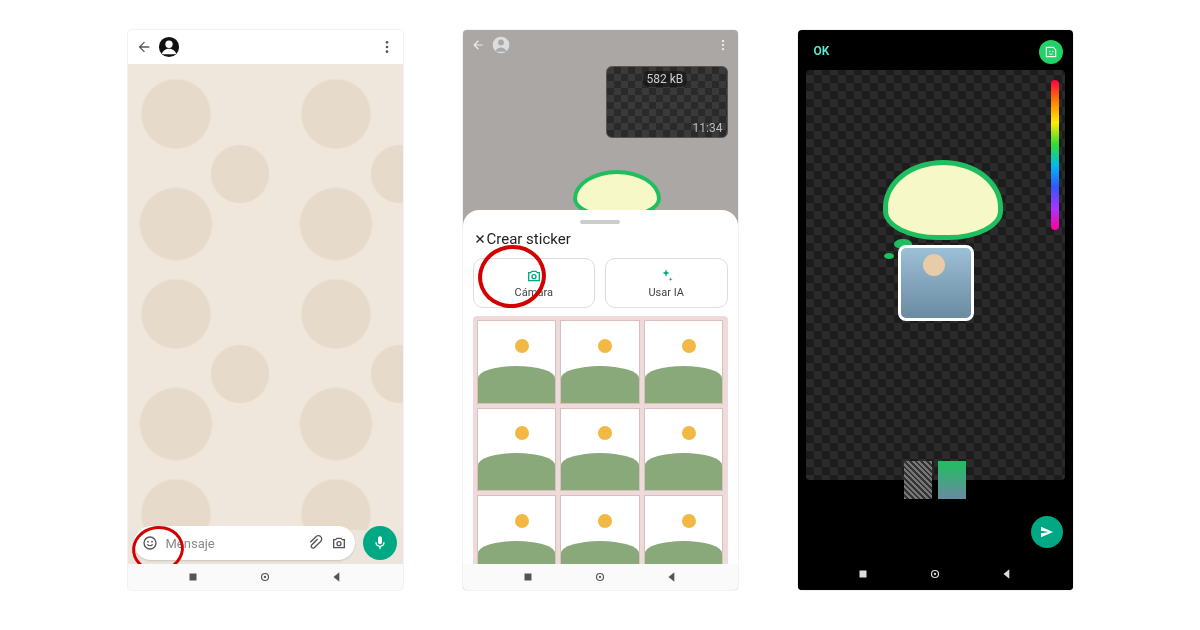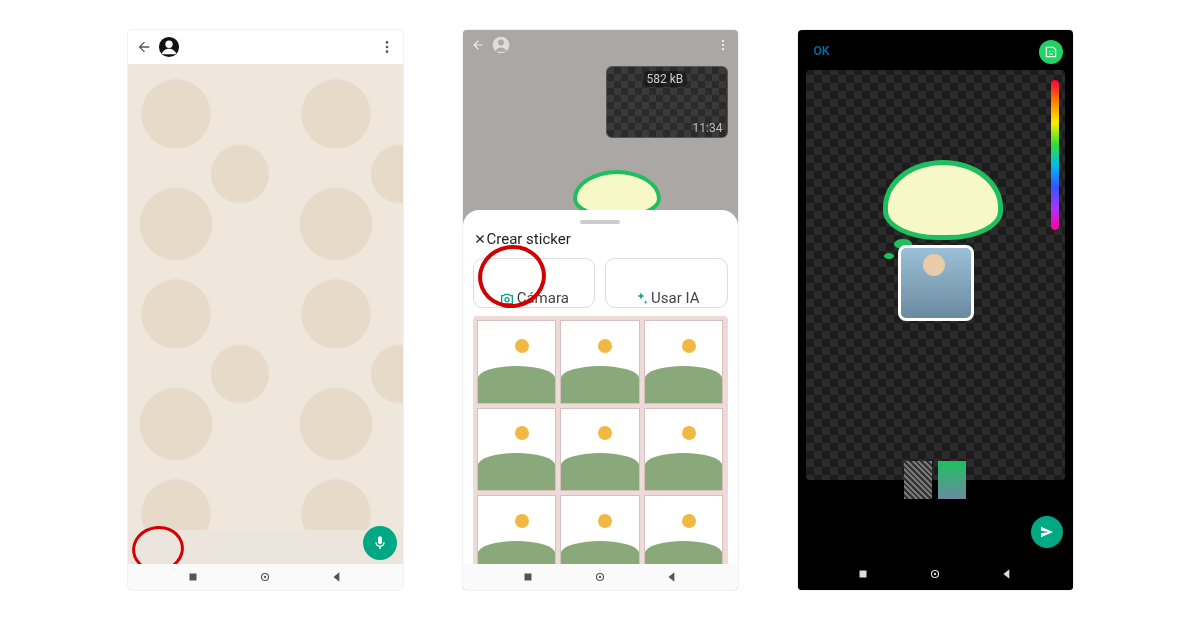--- a/index.html
+++ b/index.html
@@ -22,30 +22,30 @@
   
   .p2{background:#e6e1da}
   .p2 .dim{position:absolute;inset:0;background:rgba(120,120,120,.55)}
   .p2 .topbar2{position:absolute;top:0;left:0;right:0;height:30px;display:flex;align-items:center;padding:0 8px;gap:6px}
   .p2 .chatimg{position:absolute;top:36px;right:10px;width:120px;height:70px;background:repeating-conic-gradient(#2a2a2a 0 25%,#3a3a3a 0 50%) 0/14px 14px;border-radius:6px;border:1px solid #555}
   .p2 .cloud1{position:absolute;top:140px;left:110px;width:80px;height:40px;background:#f6f8c8;border:4px solid #1fbf5f;border-radius:50% 50% 45% 45%/60% 60% 40% 40%}
   .p2 .sheet{position:absolute;left:0;right:0;bottom:26px;top:180px;background:#fff;border-radius:16px 16px 0 0;padding:10px;box-sizing:border-box}
   .p2 .handle{width:40px;height:4px;background:#ccc;border-radius:3px;margin:0 auto 6px}
   .p2 .sheet-head{display:flex;align-items:center;font-size:15px;color:#222;margin-bottom:10px}
   .p2 .twobtn{display:flex;gap:10px;margin-bottom:8px}
-  .p2 .sbtn{flex:1;border:1px solid #ddd;border-radius:10px;height:48px;display:flex;flex-direction:row;align-items:flex-end;justify-content:center;gap:2px;font-size:15px;color:#444}
+  .p2 .sbtn{flex:1;border:1px solid #ddd;border-radius:10px;height:48px;display:flex;flex-direction:column;align-items:center;justify-content:center;gap:2px;font-size:11px;color:#444}
   .p2 .ann2{position:absolute;left:15px;top:35px;width:60px;height:55px;border:4px solid #d30000;border-radius:50%;transform:rotate(-10deg);z-index:5}
   .p2 .grid{display:grid;grid-template-columns:repeat(3,1fr);gap:4px;background:#efdada;padding:4px;border-radius:4px}
   .p2 .thumb{aspect-ratio:1/1.05;background:#fff;border:1px solid #d8c0c0;position:relative;overflow:hidden}
   .p2 .thumb::before{content:"";position:absolute;left:0;right:0;bottom:0;height:45%;background:#8aa97a;border-radius:60% 60% 0 0/40% 40% 0 0}
   .p2 .thumb::after{content:"";position:absolute;top:22%;left:48%;width:14px;height:14px;background:#f2b844;border-radius:50%}
   
   .p3{background:#000}
   .p3 .checker{position:absolute;inset:40px 8px 110px 8px;background:repeating-conic-gradient(#1c1c1c 0 25%,#2b2b2b 0 50%) 0/16px 16px;border-radius:4px}
-  .p3 .ok{position:absolute;top:14px;left:16px;color:#0369a1;font-size:12px;font-weight:600}
+  .p3 .ok{position:absolute;top:14px;left:16px;color:#5eead4;font-size:12px;font-weight:600}
   .p3 .stickbtn{position:absolute;top:10px;right:10px;width:24px;height:24px;border-radius:50%;background:#21d366;display:flex;align-items:center;justify-content:center}
   .p3 .rainbow{position:absolute;top:50px;right:14px;width:8px;height:150px;border-radius:4px;background:linear-gradient(#ff0040,#ff8000,#ffee00,#33dd33,#00bbee,#3355ff,#aa33ff,#ff0099)}
   .p3 .cloud2{position:absolute;top:130px;left:85px;width:110px;height:70px;background:#f6f8c8;border:5px solid #1fbf5f;border-radius:55% 55% 50% 50%/65% 65% 40% 40%}
   .p3 .cloud2::before,.p3 .cloud2::after{content:"";position:absolute;background:#1fbf5f;border-radius:50%}
   .p3 .cloud2::before{width:18px;height:10px;left:6px;bottom:-14px}
   .p3 .cloud2::after{width:10px;height:6px;left:-4px;bottom:-24px}
   .p3 .person{position:absolute;top:215px;left:100px;width:70px;height:70px;background:linear-gradient(#9cc0d6,#6a8aa0);border:3px solid #fff;border-radius:8px}
   .p3 .person::after{content:"";position:absolute;top:6px;left:22px;width:22px;height:22px;background:#e8cba7;border-radius:50%}
   .p3 .tray{position:absolute;bottom:80px;left:0;right:0;height:60px;display:flex;align-items:center;justify-content:center;gap:6px}
   .p3 .tray .mini{width:28px;height:38px;background:#333}
@@ -74,20 +74,36 @@
         </svg>
       <div style="flex:1"></div>
       <svg class="ico" viewBox="0 0 24 24">
           <circle cx="12" cy="5" r="2"></circle>
           <circle cx="12" cy="12" r="2"></circle>
           <circle cx="12" cy="19" r="2"></circle>
         </svg>
     </div>
     <div class="wall"></div>
 
+    <div class="inputbar">
+      <svg class="ico" viewBox="0 0 24 24">
+          <circle cx="12" cy="12" r="9" fill="none" stroke="#555" stroke-width="2"></circle>
+          <circle cx="9" cy="10" r="1.3"></circle>
+          <circle cx="15" cy="10" r="1.3"></circle>
+          <path d="M8 14c1 1.5 2.5 2 4 2s3-.5 4-2" fill="none" stroke="#555" stroke-width="1.6"></path>
+        </svg>
+      <span class="msgtxt">Mensaje</span>
+      <svg class="ico" viewBox="0 0 24 24">
+          <path d="M16 6l-8 8a3 3 0 104 4l8-8a5 5 0 10-7-7L5 11" fill="none" stroke="#555" stroke-width="2"></path>
+        </svg>
+      <svg class="ico" viewBox="0 0 24 24">
+          <path d="M4 7h3l2-2h6l2 2h3v12H4z" fill="none" stroke="#555" stroke-width="2"></path>
+          <circle cx="12" cy="13" r="3" fill="none" stroke="#555" stroke-width="2"></circle>
+        </svg>
+    </div>
     <div class="mic">
       <svg width="16" height="16" viewBox="0 0 24 24">
           <path fill="#fff" d="M12 14a3 3 0 003-3V5a3 3 0 10-6 0v6a3 3 0 003 3zm5-3a5 5 0 01-10 0H5a7 7 0 006 6.9V21h2v-3.1A7 7 0 0019 11z"></path>
         </svg>
     </div>
     <div class="circle-ann"></div>
 
     <div class="navbar">
       <svg class="ni" viewBox="0 0 24 24">
           <rect x="6" y="6" width="12" height="12" fill="#555"></rect>

